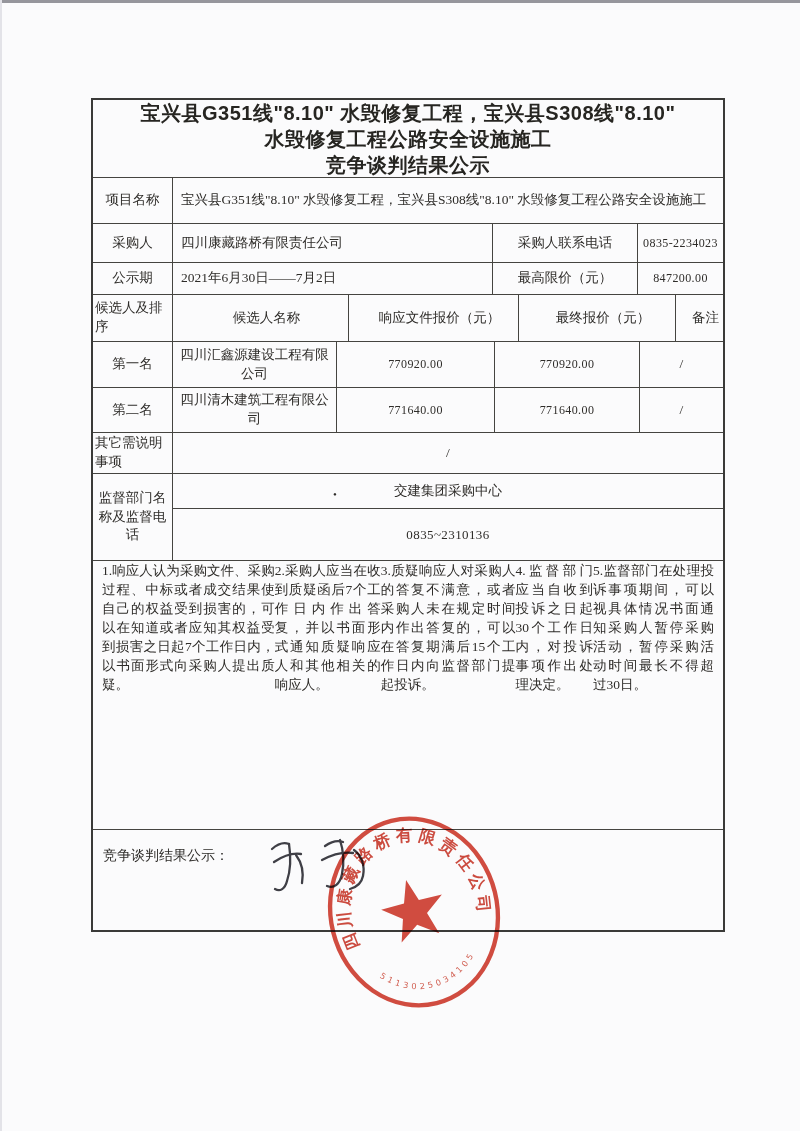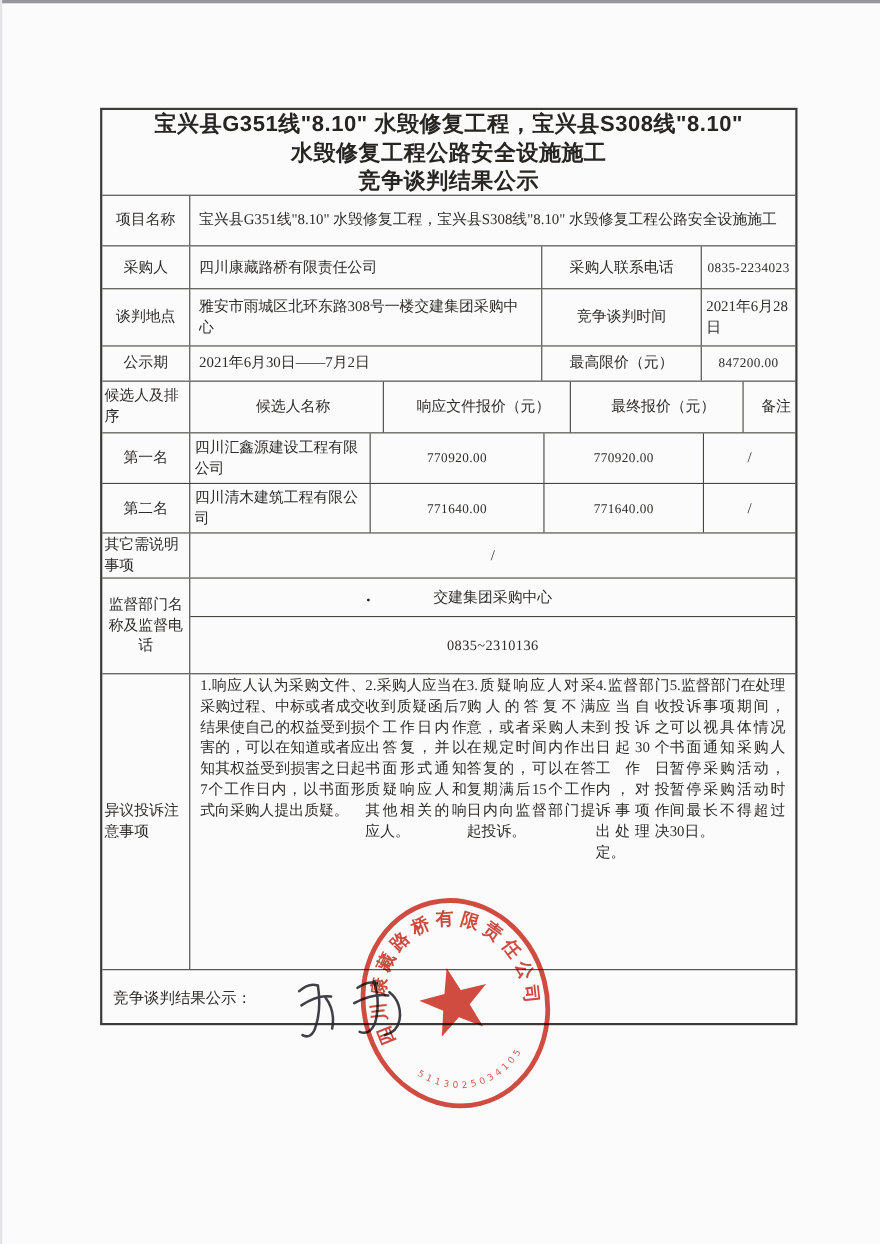--- a/index.html
+++ b/index.html
@@ -16,21 +16,21 @@
     position:absolute;left:91px;top:98px;width:634px;height:834px;
     border:2px solid #3a3a38;box-sizing:border-box;background:transparent;
   }
   .row{display:flex;box-sizing:border-box;border-bottom:1.5px solid #454440;align-items:stretch;}
   .row:last-child{border-bottom:none;}
   .cell{box-sizing:border-box;border-right:1.5px solid #454440;display:flex;align-items:center;font-size:13.5px;line-height:1.4;}
   .cell:last-child{border-right:none;}
   .lbl{width:80px;justify-content:center;text-align:center;padding:1px 2px;}
   .lbl.left{justify-content:flex-start;text-align:left;}
   .c-left{justify-content:flex-start;text-align:left;padding:2px 8px;}
-  .c-center{justify-content:center;padding:2px 4px;}
+  .c-center{justify-content:center;text-align:center;padding:2px 4px;}
   .grow{flex:1;}
   .num{font-size:12px;letter-spacing:.4px;}
 
   .rh-title{height:78px;}
   .rh-project{height:46px;}
   .rh-purchaser{height:39px;}
   .rh-venue{height:52px;}
   .rh-publicity{height:32px;}
   .rh-chead{height:47px;gap:12px;}
   .rh-cand1{height:46px;}
@@ -82,26 +82,20 @@
     <div class="cell grow c-left">宝兴县G351线"8.10" 水毁修复工程，宝兴县S308线"8.10" 水毁修复工程公路安全设施施工</div>
   </div>
 
   <div class="row rh-purchaser">
     <div class="cell lbl">采购人</div>
     <div class="cell cA1 c-left">四川康藏路桥有限责任公司</div>
     <div class="cell cA2 c-center">采购人联系电话</div>
     <div class="cell grow c-center num">0835-2234023</div>
   </div>
 
-  <div class="row rh-venue">
-    <div class="cell lbl">谈判地点</div>
-    <div class="cell cA1 c-left">雅安市雨城区北环东路308号一楼交建集团采购中心</div>
-    <div class="cell cA2 c-center">竞争谈判时间</div>
-    <div class="cell grow c-center">2021年6月28日</div>
-  </div>
 
   <div class="row rh-publicity">
     <div class="cell lbl">公示期</div>
     <div class="cell cA1 c-left">2021年6月30日——7月2日</div>
     <div class="cell cA2 c-center">最高限价（元）</div>
     <div class="cell grow c-center num">847200.00</div>
   </div>
 
   <div class="row rh-chead">
     <div class="cell lbl left">候选人及排序</div>
@@ -137,21 +131,20 @@
     <div class="sup-col">
       <div class="sup-top">
         <span class="sup-bullet">•</span>
         <span>交建集团采购中心</span>
       </div>
       <div class="sup-bottom">0835~2310136</div>
     </div>
   </div>
 
   <div class="row rh-objection">
-    <div class="cell lbl left">异议投诉注意事项</div>
     <div class="obj-content">
       <p>1.响应人认为采购文件、采购过程、中标或者成交结果使自己的权益受到损害的，可以在知道或者应知其权益受到损害之日起7个工作日内，以书面形式向采购人提出质疑。</p>
       <p>2.采购人应当在收到质疑函后7个工作日内作出答复，并以书面形式通知质疑响应人和其他相关的响应人。</p>
       <p>3.质疑响应人对采购人的答复不满意，或者采购人未在规定时间内作出答复的，可以在答复期满后15个工作日内向监督部门提起投诉。</p>
       <p>4.监督部门应当自收到投诉之日起30个工作日内，对投诉事项作出处理决定。</p>
       <p>5.监督部门在处理投诉事项期间，可以视具体情况书面通知采购人暂停采购活动，暂停采购活动时间最长不得超过30日。</p>
     </div>
   </div>
 
   <div class="row rh-signature sig-row">

